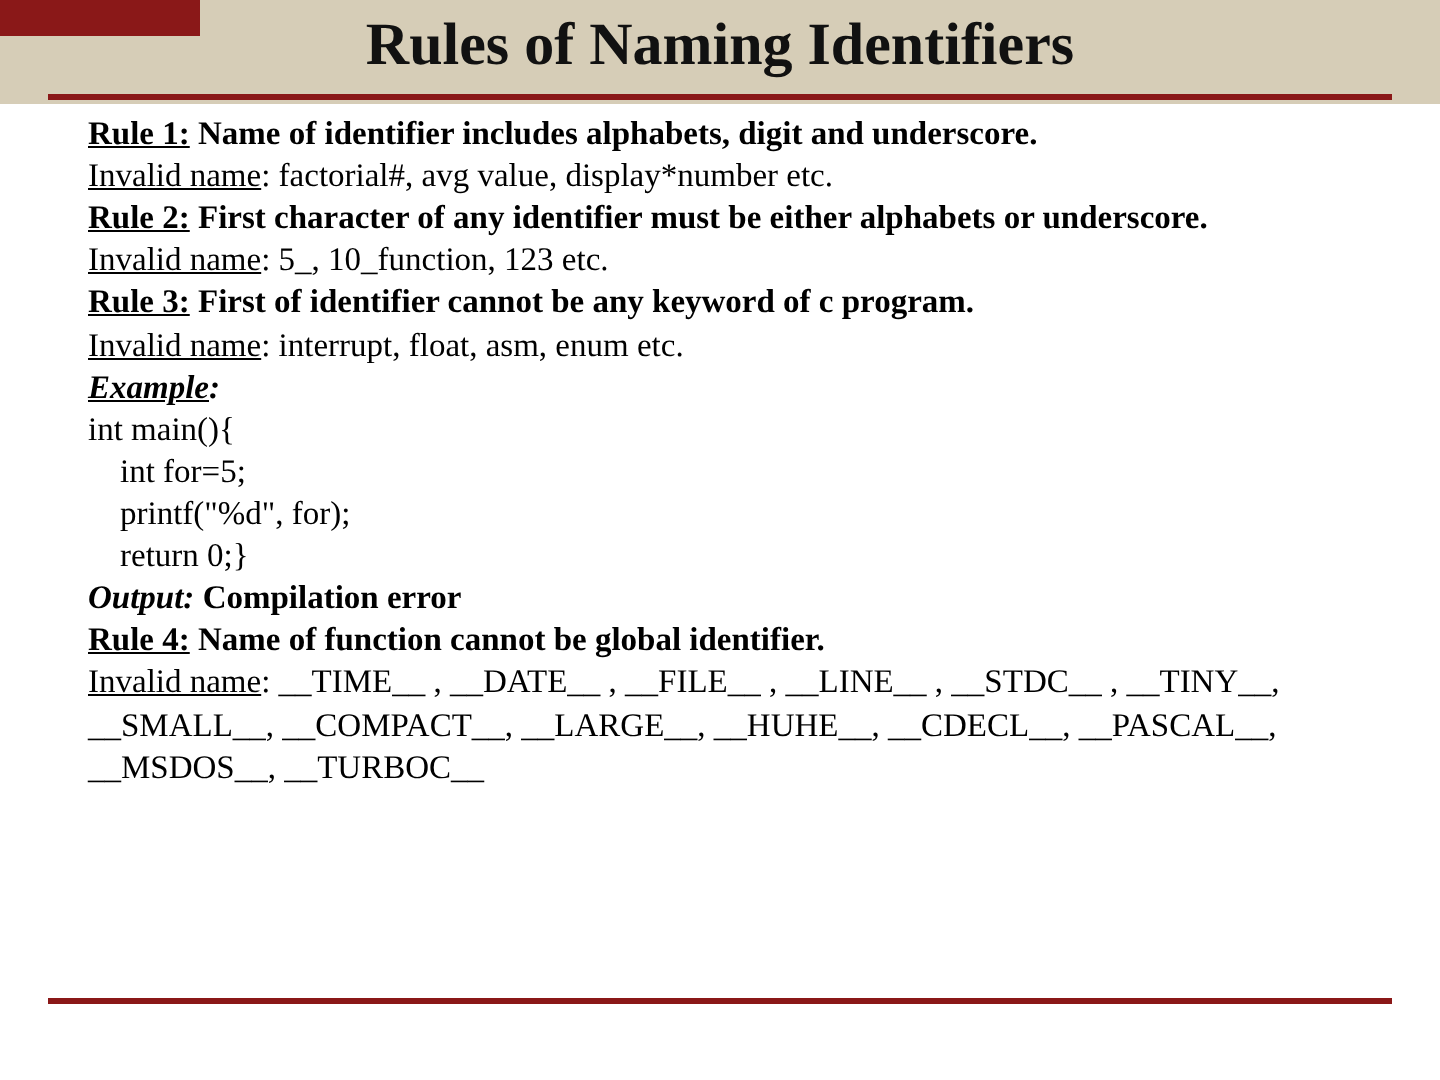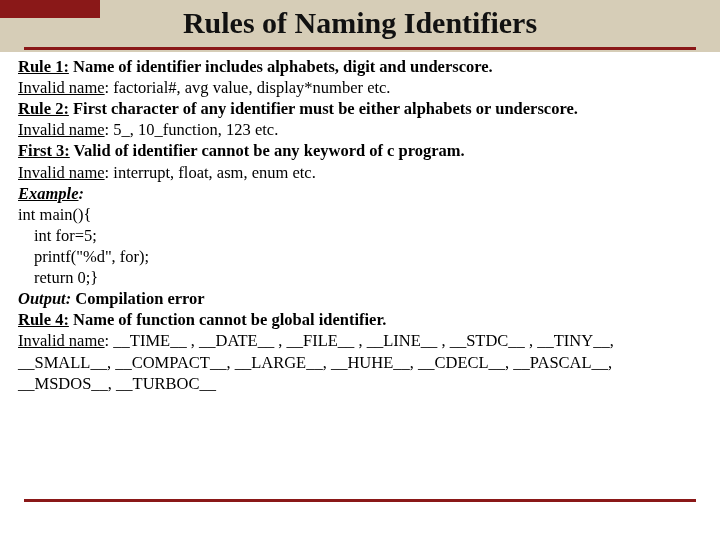--- a/index.html
+++ b/index.html
@@ -37,21 +37,21 @@
   }
   .title-underline {
     position: absolute;
     left: 24px;
     right: 24px;
     bottom: 2px;
     height: 3px;
     background: #8a1818;
   }
   .content {
-    padding: 4px 26px 0 18px;
+    padding: 4px 26px 0 44px;
     font-size: 16.5px;
     line-height: 1.28;
     color: #000;
   }
   .content p { margin: 0; }
   .b { font-weight: bold; }
   .u { text-decoration: underline; }
   .bi { font-weight: bold; font-style: italic; }
   .code-indent { padding-left: 16px; }
   .footer-line {
@@ -81,21 +81,21 @@
   </p>
 
   <p>
     <span class="b u">Rule 2:</span><span class="b"> First character of any identifier must be either alphabets or underscore.</span>
   </p>
   <p>
     <span class="u">Invalid name</span><span>: 5_, 10_function, 123 etc.</span>
   </p>
 
   <p>
-    <span class="b u">First 3:</span><span class="b"> Valid of identifier cannot be any keyword of c program.</span>
+    <span class="b u">Rule 3:</span><span class="b"> First of identifier cannot be any keyword of c program.</span>
   </p>
   <p>
     <span class="u">Invalid name</span><span>: interrupt, float, asm, enum etc.</span>
   </p>
 
   <p>
     <span class="bi u">Example</span><span class="bi">:</span>
   </p>
   <p>int main(){</p>
   <p class="code-indent">int for=5;</p>

